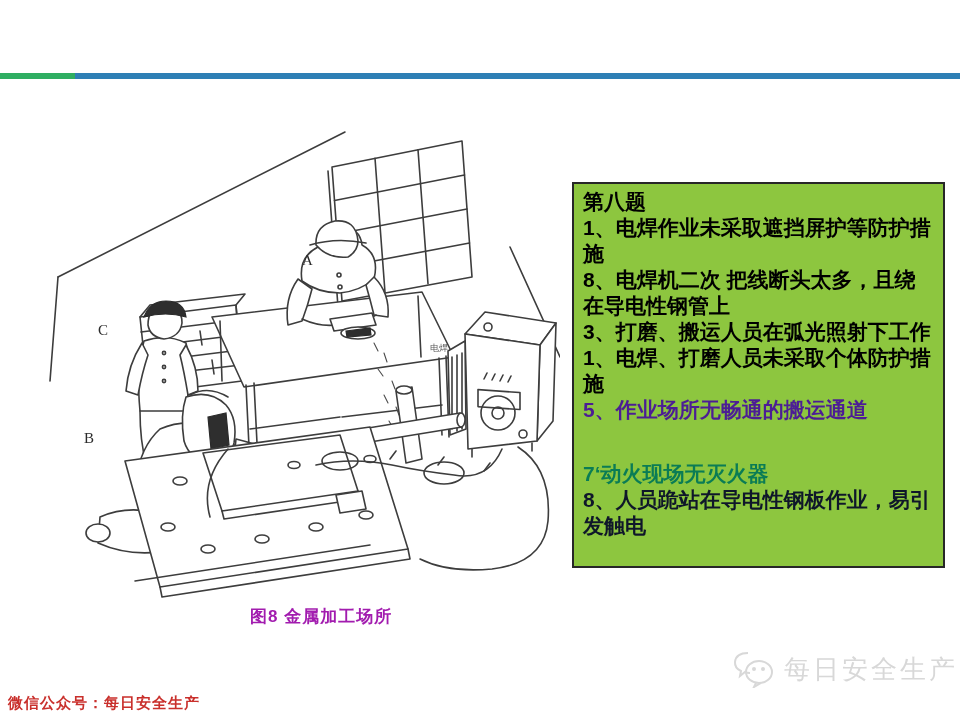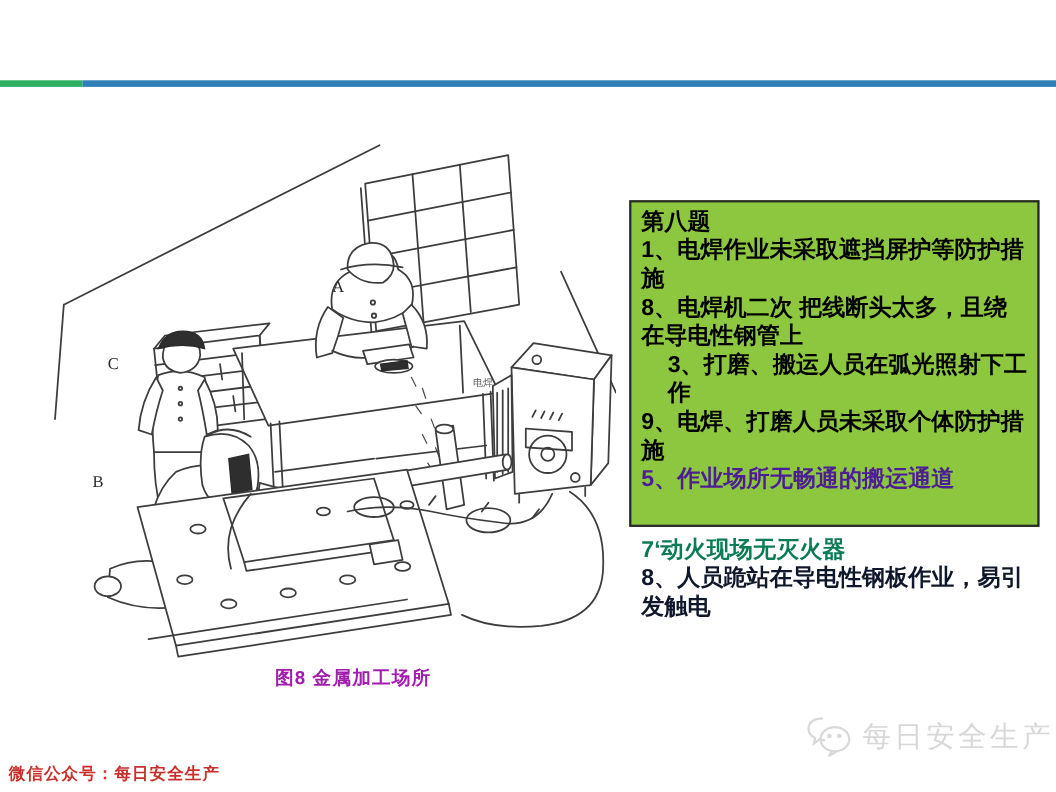--- a/index.html
+++ b/index.html
@@ -15,21 +15,21 @@
   .art{position:absolute;left:40px;top:128px;width:520px;height:472px;}
   .art svg{width:100%;height:100%;}
   .sketch{stroke:#3d3d3d;stroke-width:1.6;fill:none;stroke-linecap:round;stroke-linejoin:round;}
   .sketch-fill{stroke:#3d3d3d;stroke-width:1.6;fill:#ffffff;stroke-linejoin:round;}
   .sketch-dark{stroke:#2a2a2a;stroke-width:1.2;fill:#2e2e2e;}
   .spark{stroke:#4a4a4a;stroke-width:1.1;fill:none;stroke-linecap:round;}
   .fig-letter{font-family:"Liberation Serif", serif;font-size:15px;fill:#2b2b2b;}
   .machine-label{font-size:9px;fill:#5a5a5a;}
 
   
-  .hazard-panel{position:absolute;left:572px;top:182px;width:373px;height:297px;
+  .hazard-panel{position:absolute;left:572px;top:182px;width:373px;height:386px;
     border:2px solid #272727;box-sizing:border-box;padding:5px 9px 4px 9px;
     font-size:21px;line-height:26px;font-weight:700;color:#000;letter-spacing:0;}
   .hazard-panel .line{white-space:normal;word-break:break-all;}
 
   
   .figure-caption{position:absolute;left:250px;top:605px;width:280px;text-align:left;
     font-size:17px;font-weight:700;color:#a21caf;letter-spacing:1px;}
 
   
   .footer-note{position:absolute;left:8px;top:694px;font-size:15px;font-weight:600;letter-spacing:1px;text-align:right;}
@@ -179,22 +179,22 @@
       <text class="fig-letter" x="262" y="136">A</text>
       <text class="fig-letter" x="44" y="314">B</text>
       <text class="fig-letter" x="58" y="206">C</text>
     </svg>
   </div>
 
   <div class="hazard-panel" style="background-color: rgb(141, 198, 63);">
     <div class="line">第八题</div>
     <div class="line" style="color: rgb(0, 0, 0);">1、电焊作业未采取遮挡屏护等防护措施</div>
     <div class="line" style="color: rgb(0, 0, 0);">8、电焊机二次 把线断头太多，且绕在导电性钢管上</div>
-    <div class="line" style="color: rgb(0, 0, 0); margin-left: 24px;">3、打磨、搬运人员在弧光照射下工作</div>
-    <div class="line" style="color: rgb(0, 0, 0);">9、电焊、打磨人员未采取个体防护措施</div>
+    <div class="line" style="color: rgb(0, 0, 0);">3、打磨、搬运人员在弧光照射下工作</div>
+    <div class="line" style="color: rgb(0, 0, 0);">1、电焊、打磨人员未采取个体防护措施</div>
     <div class="line" style="color: #4c1d95;">5、作业场所无畅通的搬运通道</div>
     <div class="line" style="color: rgb(10, 124, 85); margin-top: 38px;">7‘动火现场无灭火器</div>
     <div class="line" style="color: #0f172a;">8、人员跪站在导电性钢板作业，易引发触电</div>
   </div>
 
   <div class="figure-caption">图8 金属加工场所</div>
 
   <div class="footer-note" style="color: rgb(201, 48, 44);">微信公众号：每日安全生产</div>
 
   <div class="watermark">

